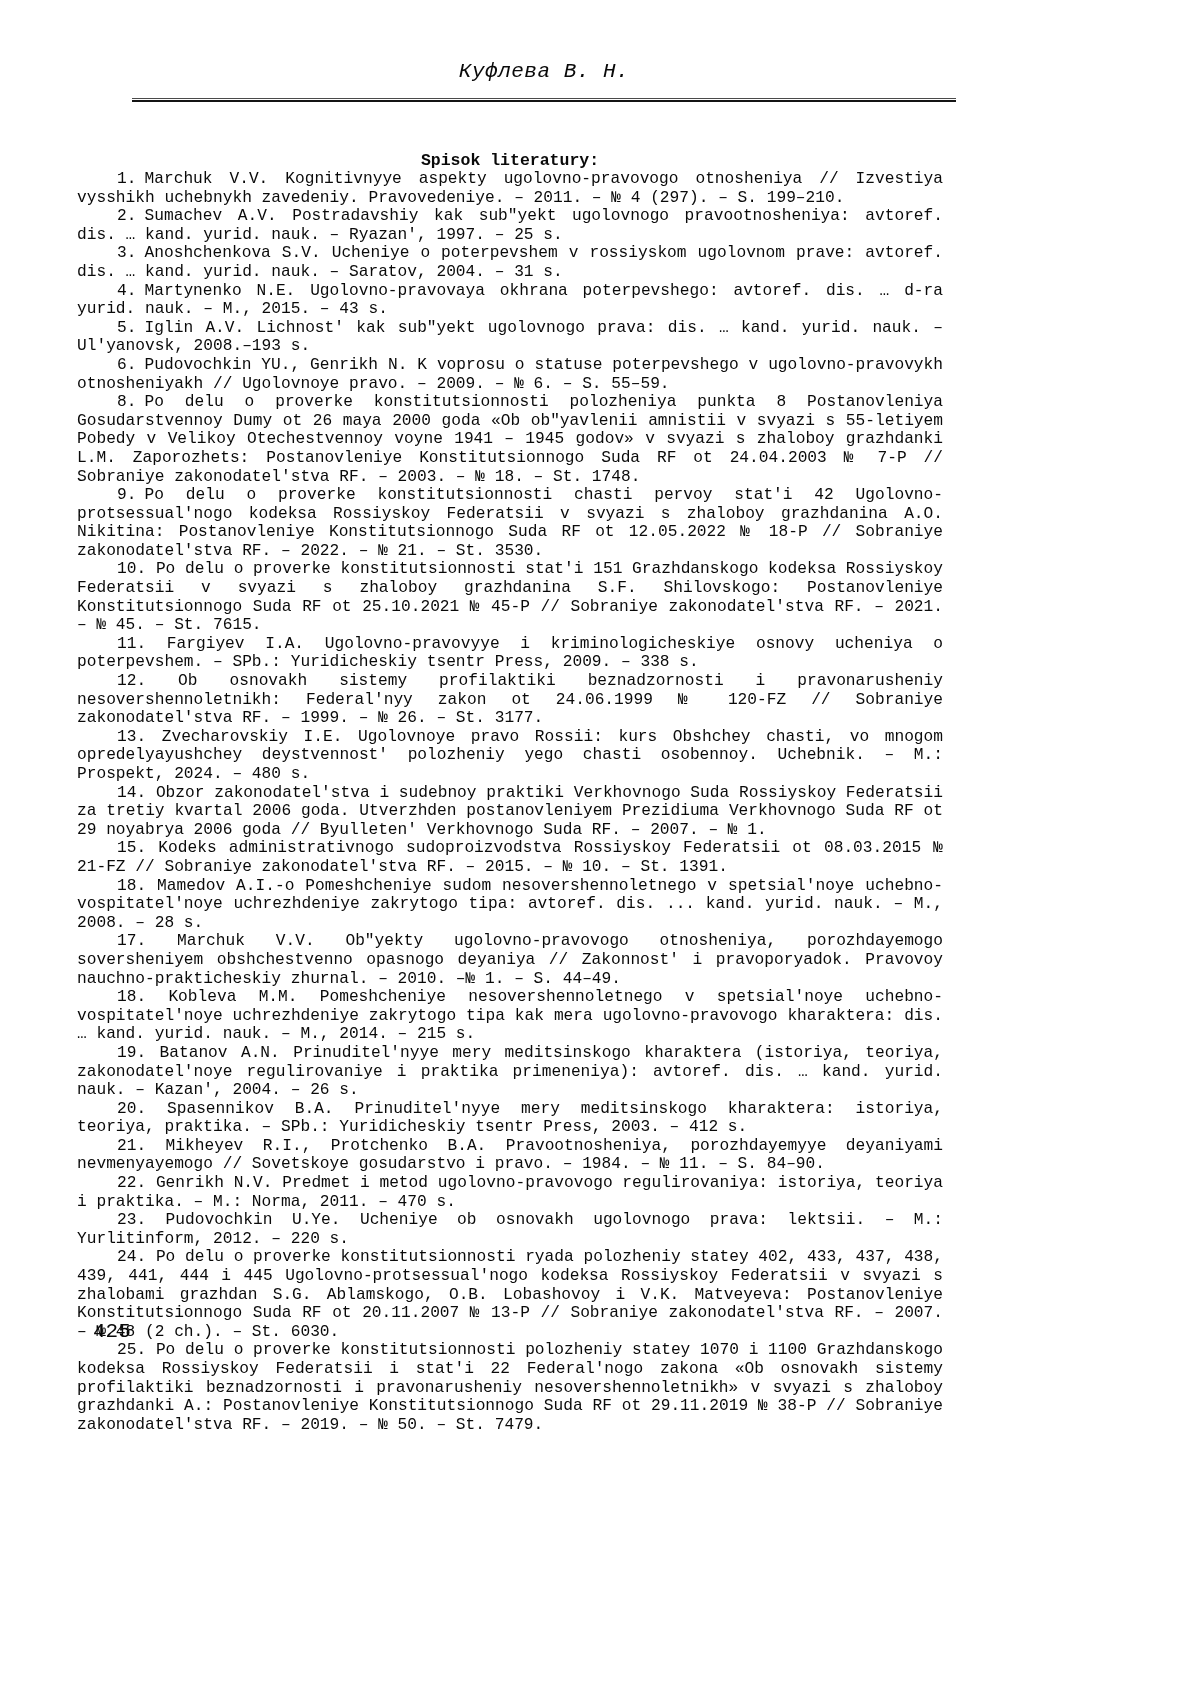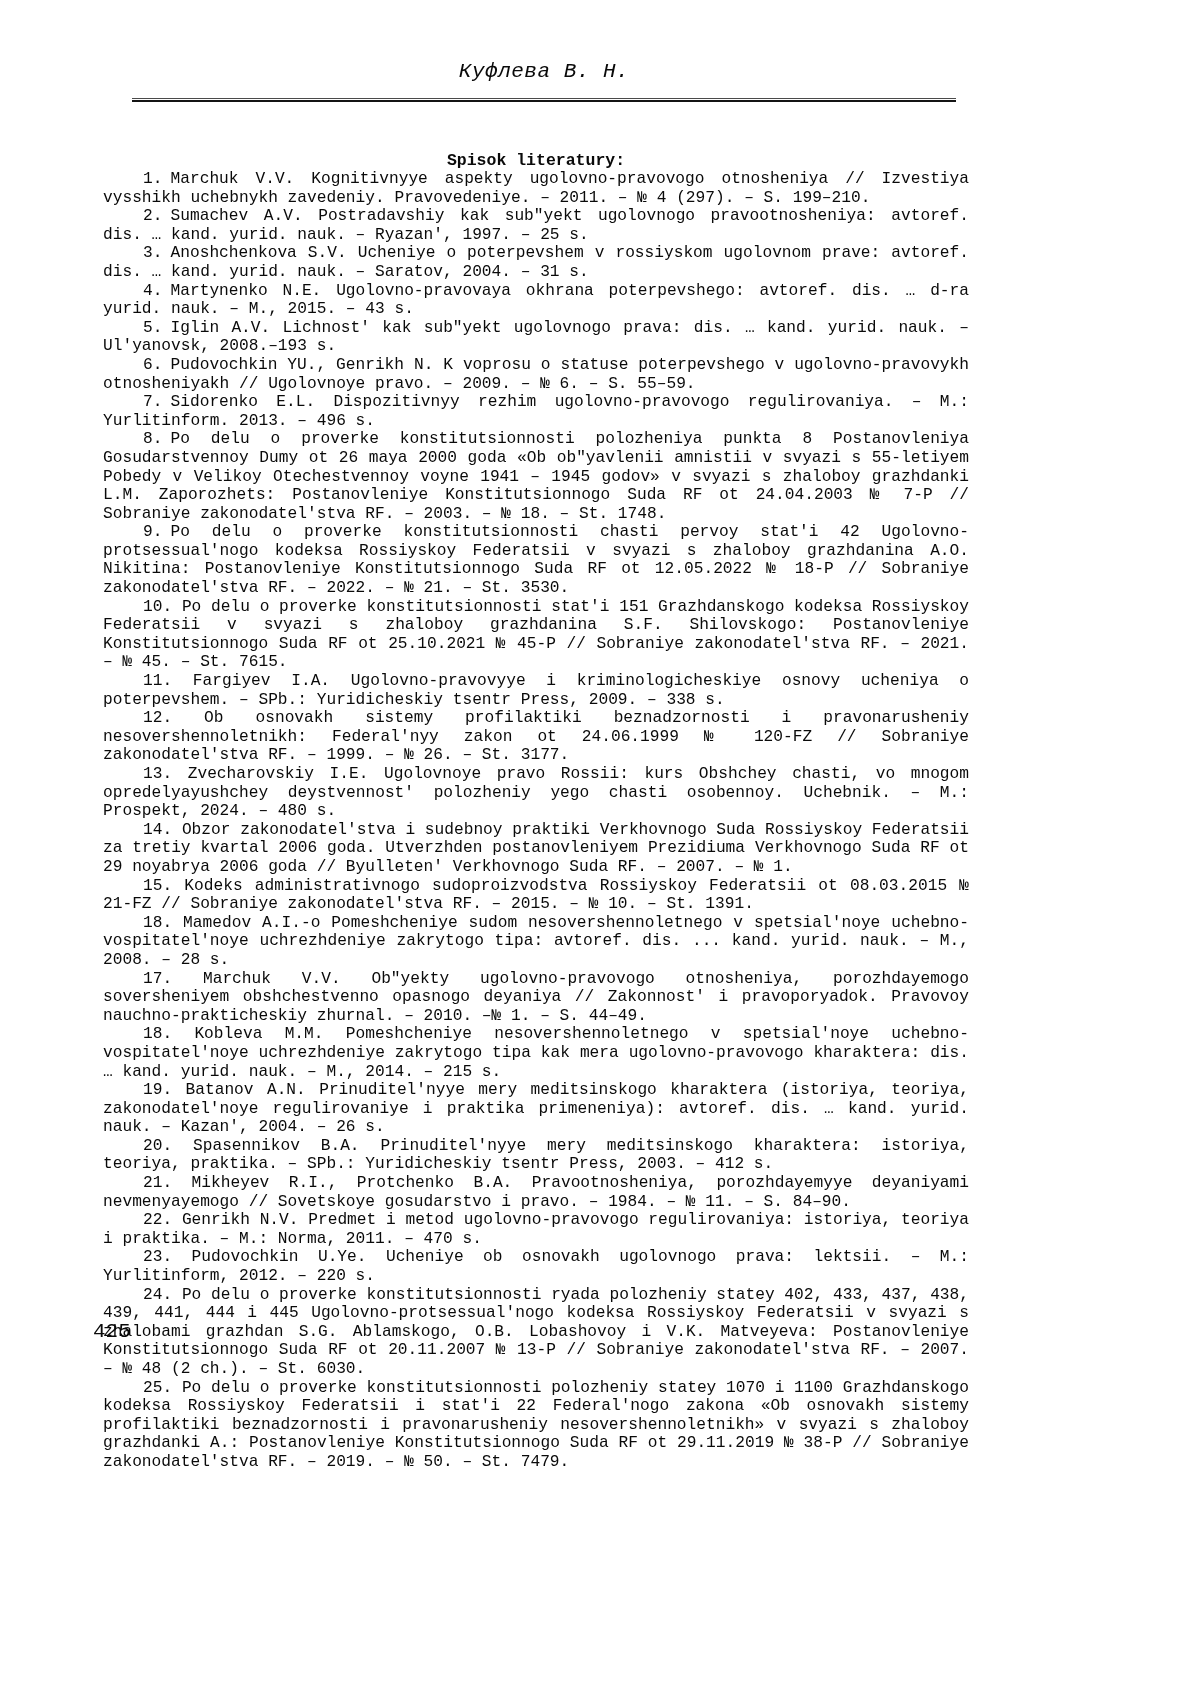--- a/index.html
+++ b/index.html
@@ -28,21 +28,21 @@
     top: 98px;
     left: 132px;
     width: 824px;
     height: 1px;
     border-top: 1px solid #4a4a4a;
     border-bottom: 2px solid #141414;
   }
   .content {
     position: absolute;
     top: 151px;
-    left: 103px;
+    left: 77px;
     width: 866px;
   }
   .section-title {
     margin: 0;
     text-align: center;
     font-weight: bold;
     font-size: 16.5px;
     line-height: 19px;
   }
   .ref-list { margin: 0; padding: 0; }
@@ -75,21 +75,20 @@
     <p class="section-title">Spisok literatury:</p>
 
     <div class="ref-list">
 
     <p class="ref">1. Marchuk V.V. Kognitivnyye aspekty ugolovno-pravovogo otnosheniya // Izvestiya vysshikh uchebnykh zavedeniy. Pravovedeniye. – 2011. – № 4 (297). – S. 199–210.</p>
         <p class="ref">2. Sumachev A.V. Postradavshiy kak sub"yekt ugolovnogo pravootnosheniya: avtoref. dis. … kand. yurid. nauk. – Ryazan', 1997. – 25 s.</p>
         <p class="ref">3. Anoshchenkova S.V. Ucheniye o poterpevshem v rossiyskom ugolovnom prave: avtoref. dis. … kand. yurid. nauk. – Saratov, 2004. – 31 s.</p>
         <p class="ref">4. Martynenko N.E. Ugolovno-pravovaya okhrana poterpevshego: avtoref. dis. … d-ra yurid. nauk. – M., 2015. – 43 s.</p>
         <p class="ref">5. Iglin A.V. Lichnost' kak sub"yekt ugolovnogo prava: dis. … kand. yurid. nauk. – Ul'yanovsk, 2008.–193 s.</p>
         <p class="ref">6. Pudovochkin YU., Genrikh N. K voprosu o statuse poterpevshego v ugolovno-pravovykh otnosheniyakh // Ugolovnoye pravo. – 2009. – № 6. – S. 55–59.</p>
-        <p class="ref">7. Sidorenko E.L. Dispozitivnyy rezhim ugolovno-pravovogo regulirovaniya. – M.: Yurlitinform. 2013. – 496 s.</p>
         <p class="ref">8. Po delu o proverke konstitutsionnosti polozheniya punkta 8 Postanovleniya Gosudarstvennoy Dumy ot 26 maya 2000 goda «Ob ob"yavlenii amnistii v svyazi s 55-letiyem Pobedy v Velikoy Otechestvennoy voyne 1941 – 1945 godov» v svyazi s zhaloboy grazhdanki L.M. Zaporozhets: Postanovleniye Konstitutsionnogo Suda RF ot 24.04.2003 № 7-P // Sobraniye zakonodatel'stva RF. – 2003. – № 18. – St. 1748.</p>
         <p class="ref">9. Po delu o proverke konstitutsionnosti chasti pervoy stat'i 42 Ugolovno-protsessual'nogo kodeksa Rossiyskoy Federatsii v svyazi s zhaloboy grazhdanina A.O. Nikitina: Postanovleniye Konstitutsionnogo Suda RF ot 12.05.2022 № 18-P // Sobraniye zakonodatel'stva RF. – 2022. – № 21. – St. 3530.</p>
         <p class="ref">10. Po delu o proverke konstitutsionnosti stat'i 151 Grazhdanskogo kodeksa Rossiyskoy Federatsii v svyazi s zhaloboy grazhdanina S.F. Shilovskogo: Postanovleniye Konstitutsionnogo Suda RF ot 25.10.2021 № 45-P // Sobraniye zakonodatel'stva RF. – 2021. – № 45. – St. 7615.</p>
         <p class="ref">11. Fargiyev I.A. Ugolovno-pravovyye i kriminologicheskiye osnovy ucheniya o poterpevshem. – SPb.: Yuridicheskiy tsentr Press, 2009. – 338 s.</p>
         <p class="ref">12. Ob osnovakh sistemy profilaktiki beznadzornosti i pravonarusheniy nesovershennoletnikh: Federal'nyy zakon ot 24.06.1999 № 120-FZ // Sobraniye zakonodatel'stva RF. – 1999. – № 26. – St. 3177.</p>
         <p class="ref">13. Zvecharovskiy I.E. Ugolovnoye pravo Rossii: kurs Obshchey chasti, vo mnogom opredelyayushchey deystvennost' polozheniy yego chasti osobennoy. Uchebnik. – M.: Prospekt, 2024. – 480 s.</p>
         <p class="ref">14. Obzor zakonodatel'stva i sudebnoy praktiki Verkhovnogo Suda Rossiyskoy Federatsii za tretiy kvartal 2006 goda. Utverzhden postanovleniyem Prezidiuma Verkhovnogo Suda RF ot 29 noyabrya 2006 goda // Byulleten' Verkhovnogo Suda RF. – 2007. – № 1.</p>
         <p class="ref">15. Kodeks administrativnogo sudoproizvodstva Rossiyskoy Federatsii ot 08.03.2015 № 21-FZ // Sobraniye zakonodatel'stva RF. – 2015. – № 10. – St. 1391.</p>
         <p class="ref">18. Mamedov A.I.-o Pomeshcheniye sudom nesovershennoletnego v spetsial'noye uchebno-vospitatel'noye uchrezhdeniye zakrytogo tipa: avtoref. dis. ... kand. yurid. nauk. – M., 2008. – 28 s.</p>
         <p class="ref">17. Marchuk V.V. Ob"yekty ugolovno-pravovogo otnosheniya, porozhdayemogo soversheniyem obshchestvenno opasnogo deyaniya // Zakonnost' i pravoporyadok. Pravovoy nauchno-prakticheskiy zhurnal. – 2010. –№ 1. – S. 44–49.</p>

